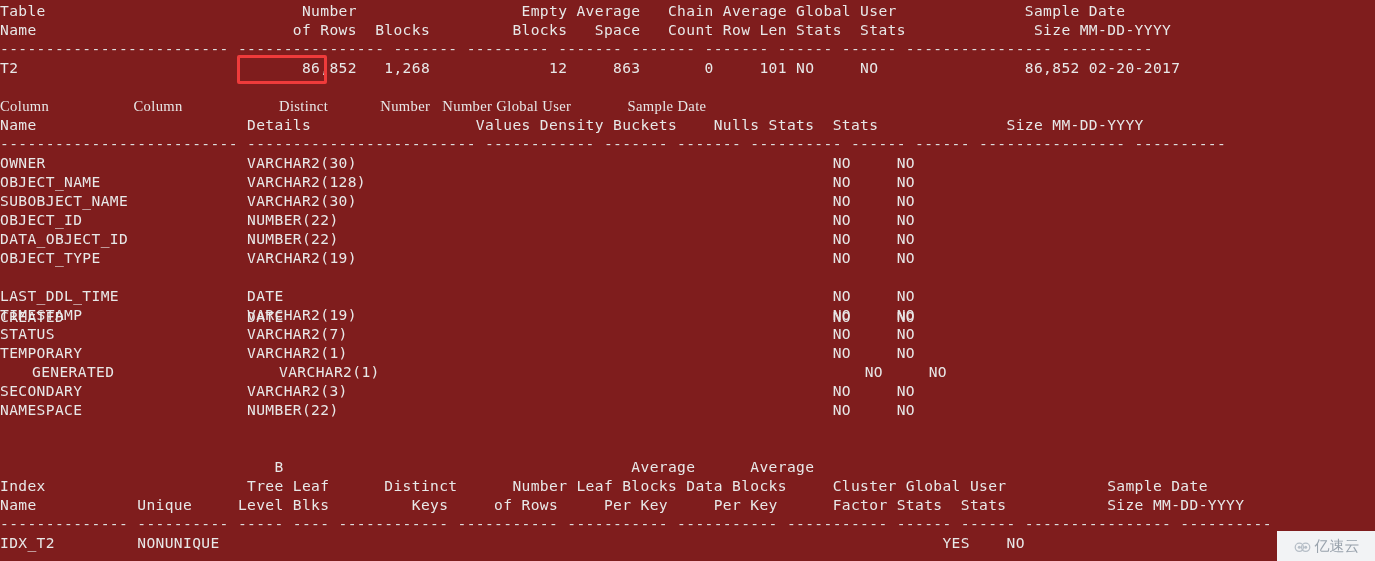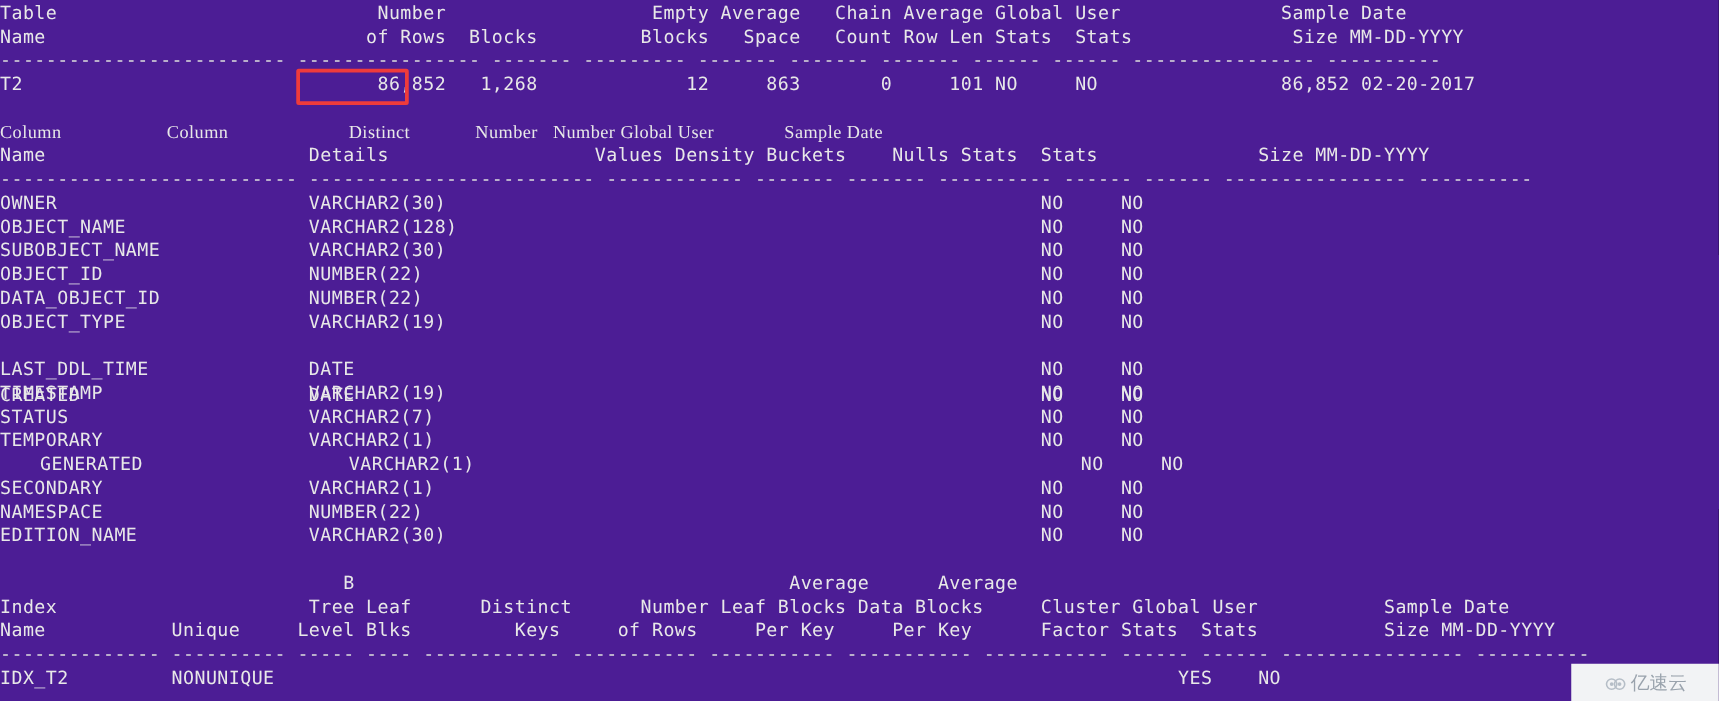--- a/index.html
+++ b/index.html
@@ -2,21 +2,21 @@
 <html><head>
 <meta charset="utf-8">
 <style>
   html,body{margin:0;padding:0;background:#000;}
   body{
     width:1375px;height:561px;overflow:hidden;position:relative;
     font-family:"DejaVu Sans Mono","Liberation Mono",monospace;
   }
   #term{
     position:absolute;left:0;top:0;width:1375px;height:561px;
-    background:#4c1d95;
+    background:#7f1d1d;
   }
   .line{
     position:absolute;left:0;
     white-space:pre;
     color:#e8e8e8;
     font-family:"DejaVu Sans Mono","Liberation Mono",monospace;
     font-size:14.6px;
     letter-spacing:0px;
     line-height:18.8px;
     height:18.8px;
@@ -31,21 +31,21 @@
     border:3px solid #ef3b3b;
     border-radius:2px;
     box-sizing:border-box;
     pointer-events:none;
   }
 
   
   #wm{
     position:absolute;
     right:0;bottom:0;
-    width:118px;height:30px;
+    width:98px;height:30px;
     background:#f2f3f5;
     display:flex;align-items:center;justify-content:center;
     gap:3px;
   }
   #wm .wm-ico{
     width:19px;height:19px;
     display:block;
   }
   #wm .wm-txt{
     font-family:"DejaVu Sans","Liberation Sans",sans-serif;
@@ -74,23 +74,22 @@
   <div class="line" style="top: 192px; letter-spacing: 0.364px;">SUBOBJECT_NAME             VARCHAR2(30)                                                    NO     NO</div>
   <div class="line" style="top: 211px; letter-spacing: 0.364px;">OBJECT_ID                  NUMBER(22)                                                      NO     NO</div>
   <div class="line" style="top: 230px; letter-spacing: 0.364px;">DATA_OBJECT_ID             NUMBER(22)                                                      NO     NO</div>
   <div class="line" style="top: 249px; letter-spacing: 0.364px;">OBJECT_TYPE                VARCHAR2(19)                                                    NO     NO</div>
   <div class="line" style="top: 268px; letter-spacing: 0.364px; margin-top: 40px;">CREATED                    DATE                                                            NO     NO</div>
   <div class="line" style="top: 287px; letter-spacing: 0.364px;">LAST_DDL_TIME              DATE                                                            NO     NO</div>
   <div class="line" style="top: 306px; letter-spacing: 0.364px;">TIMESTAMP                  VARCHAR2(19)                                                    NO     NO</div>
   <div class="line" style="top: 325px; letter-spacing: 0.364px;">STATUS                     VARCHAR2(7)                                                     NO     NO</div>
   <div class="line" style="top: 344px; letter-spacing: 0.364px;">TEMPORARY                  VARCHAR2(1)                                                     NO     NO</div>
   <div class="line" style="top: 363px; letter-spacing: 0.364px; padding-left: 32px;">GENERATED                  VARCHAR2(1)                                                     NO     NO</div>
-  <div class="line" style="top: 382px; letter-spacing: 0.364px;">SECONDARY                  VARCHAR2(1)                                                     NO     NO</div>
+  <div class="line" style="top: 382px; letter-spacing: 0.364px;">SECONDARY                  VARCHAR2(3)                                                     NO     NO</div>
   <div class="line" style="top: 401px; letter-spacing: 0.364px;">NAMESPACE                  NUMBER(22)                                                      NO     NO</div>
-  <div class="line" style="top: 420px; letter-spacing: 0.364px;">EDITION_NAME               VARCHAR2(30)                                                    NO     NO</div>
 
   <div class="line" style="top: 458px; letter-spacing: 0.364px;">                              B                                      Average      Average</div>
   <div class="line" style="top: 477px; letter-spacing: 0.364px;">Index                      Tree Leaf      Distinct      Number Leaf Blocks Data Blocks     Cluster Global User           Sample Date</div>
   <div class="line" style="top: 496px; letter-spacing: 0.364px;">Name           Unique     Level Blks         Keys     of Rows     Per Key     Per Key      Factor Stats  Stats           Size MM-DD-YYYY</div>
   <div class="line sep" style="top: 515px; letter-spacing: 0.364px;">-------------- ---------- ----- ---- ------------ ----------- ----------- ----------- ----------- ------ ------ ---------------- ----------</div>
   <div class="line" style="top: 534px; letter-spacing: 0.364px;">IDX_T2         NONUNIQUE                                                                               YES    NO</div>
 
   <div id="hl" style="left: 237px; top: 55px; width: 90px; height: 29px; border-color: rgb(239, 59, 59);"></div>
 
   <div id="wm">

